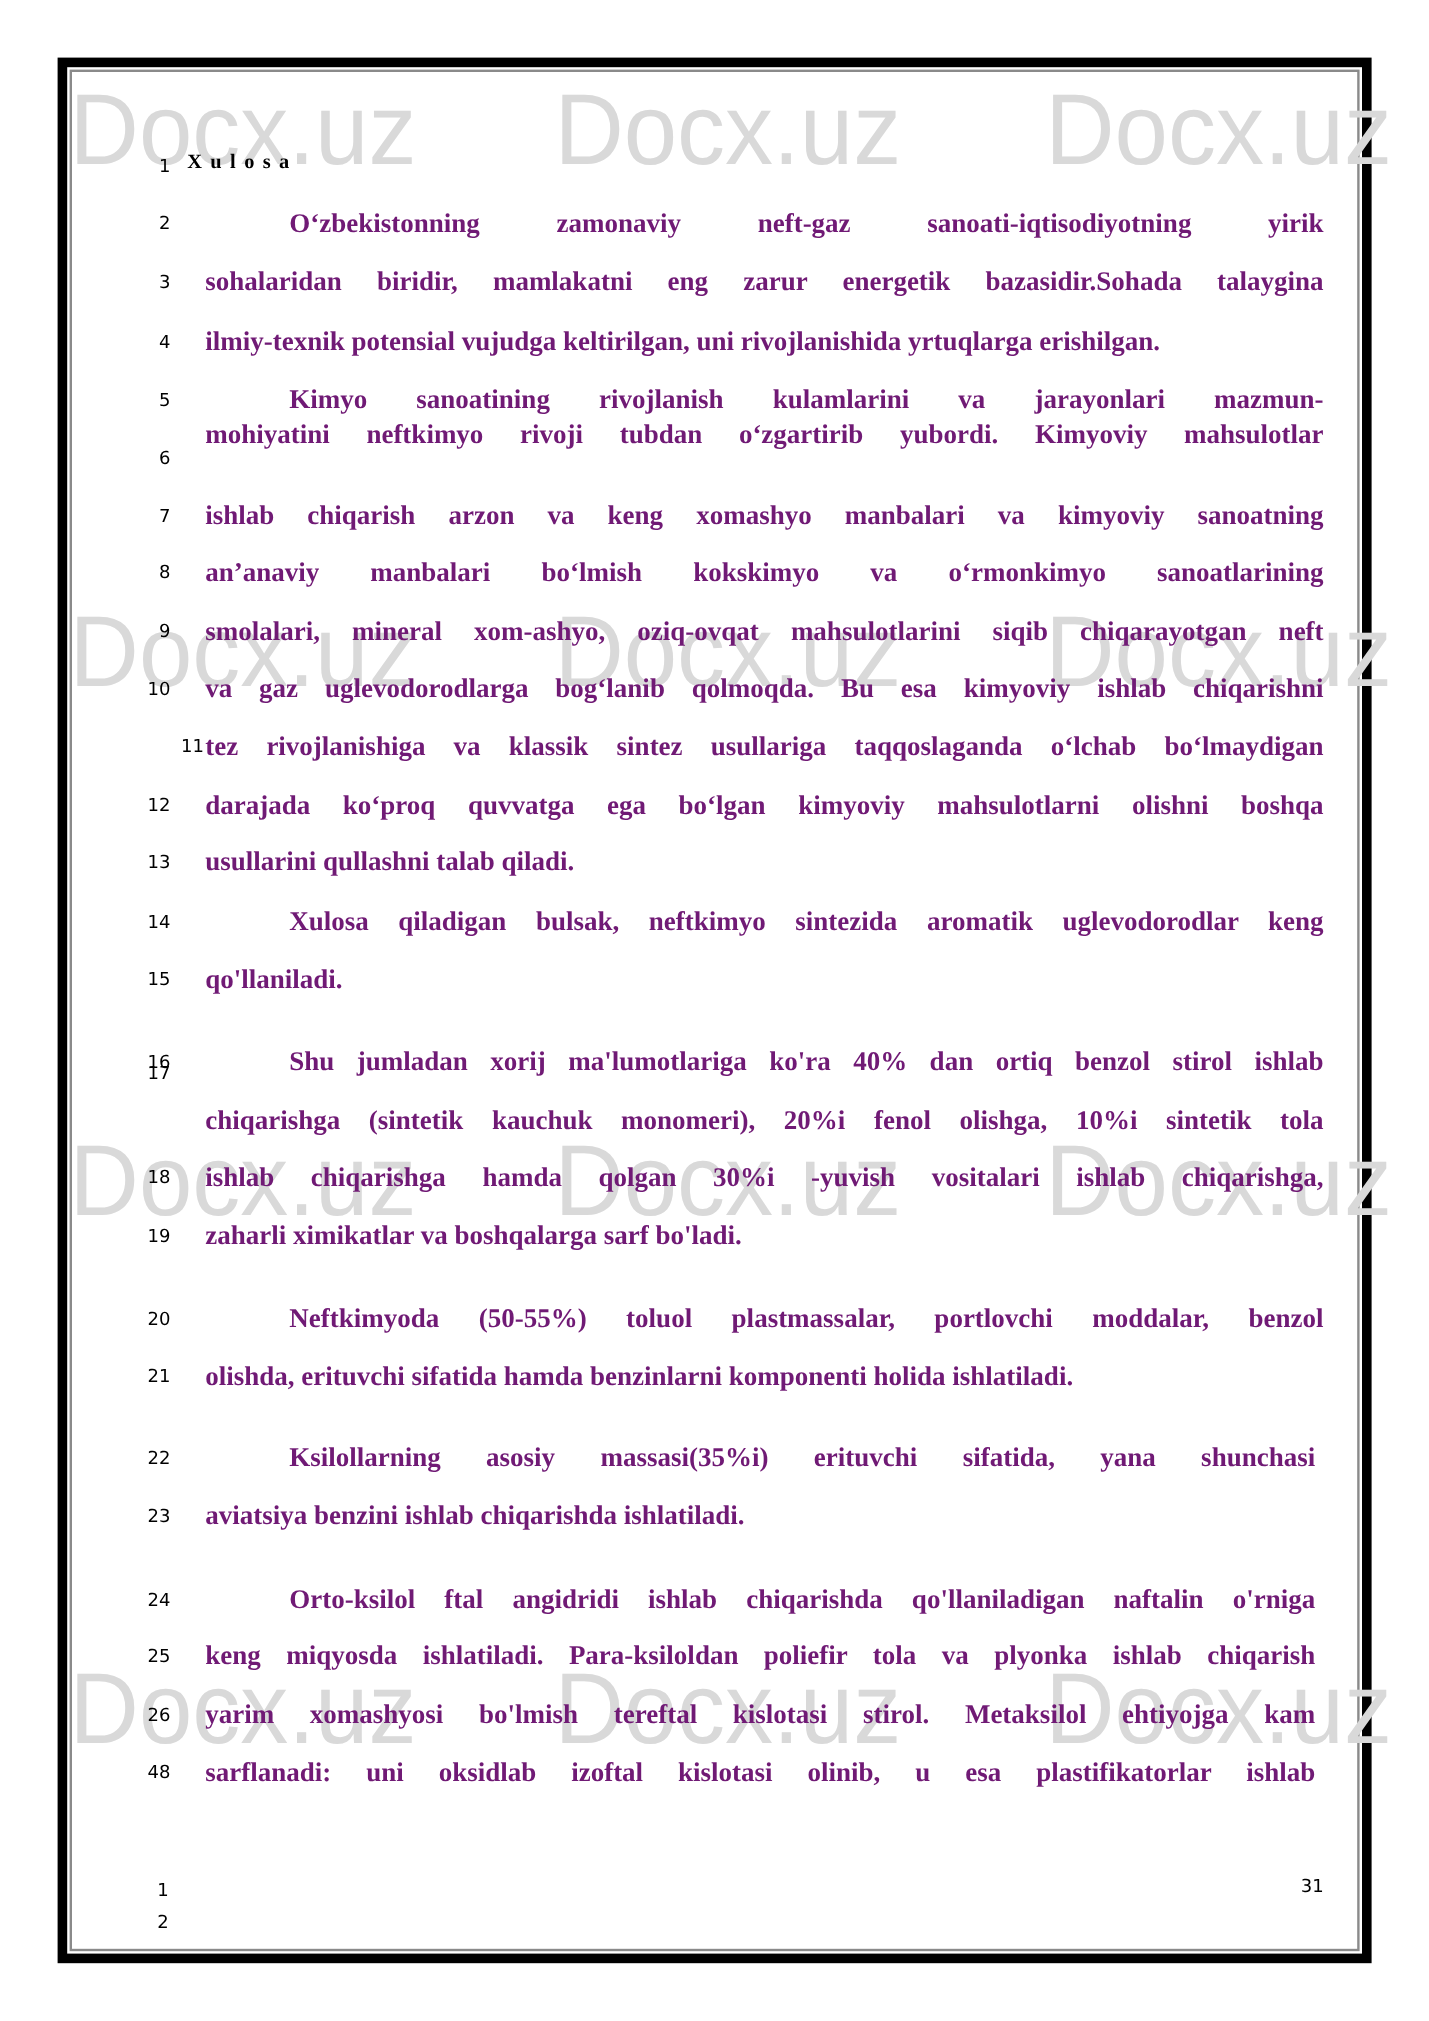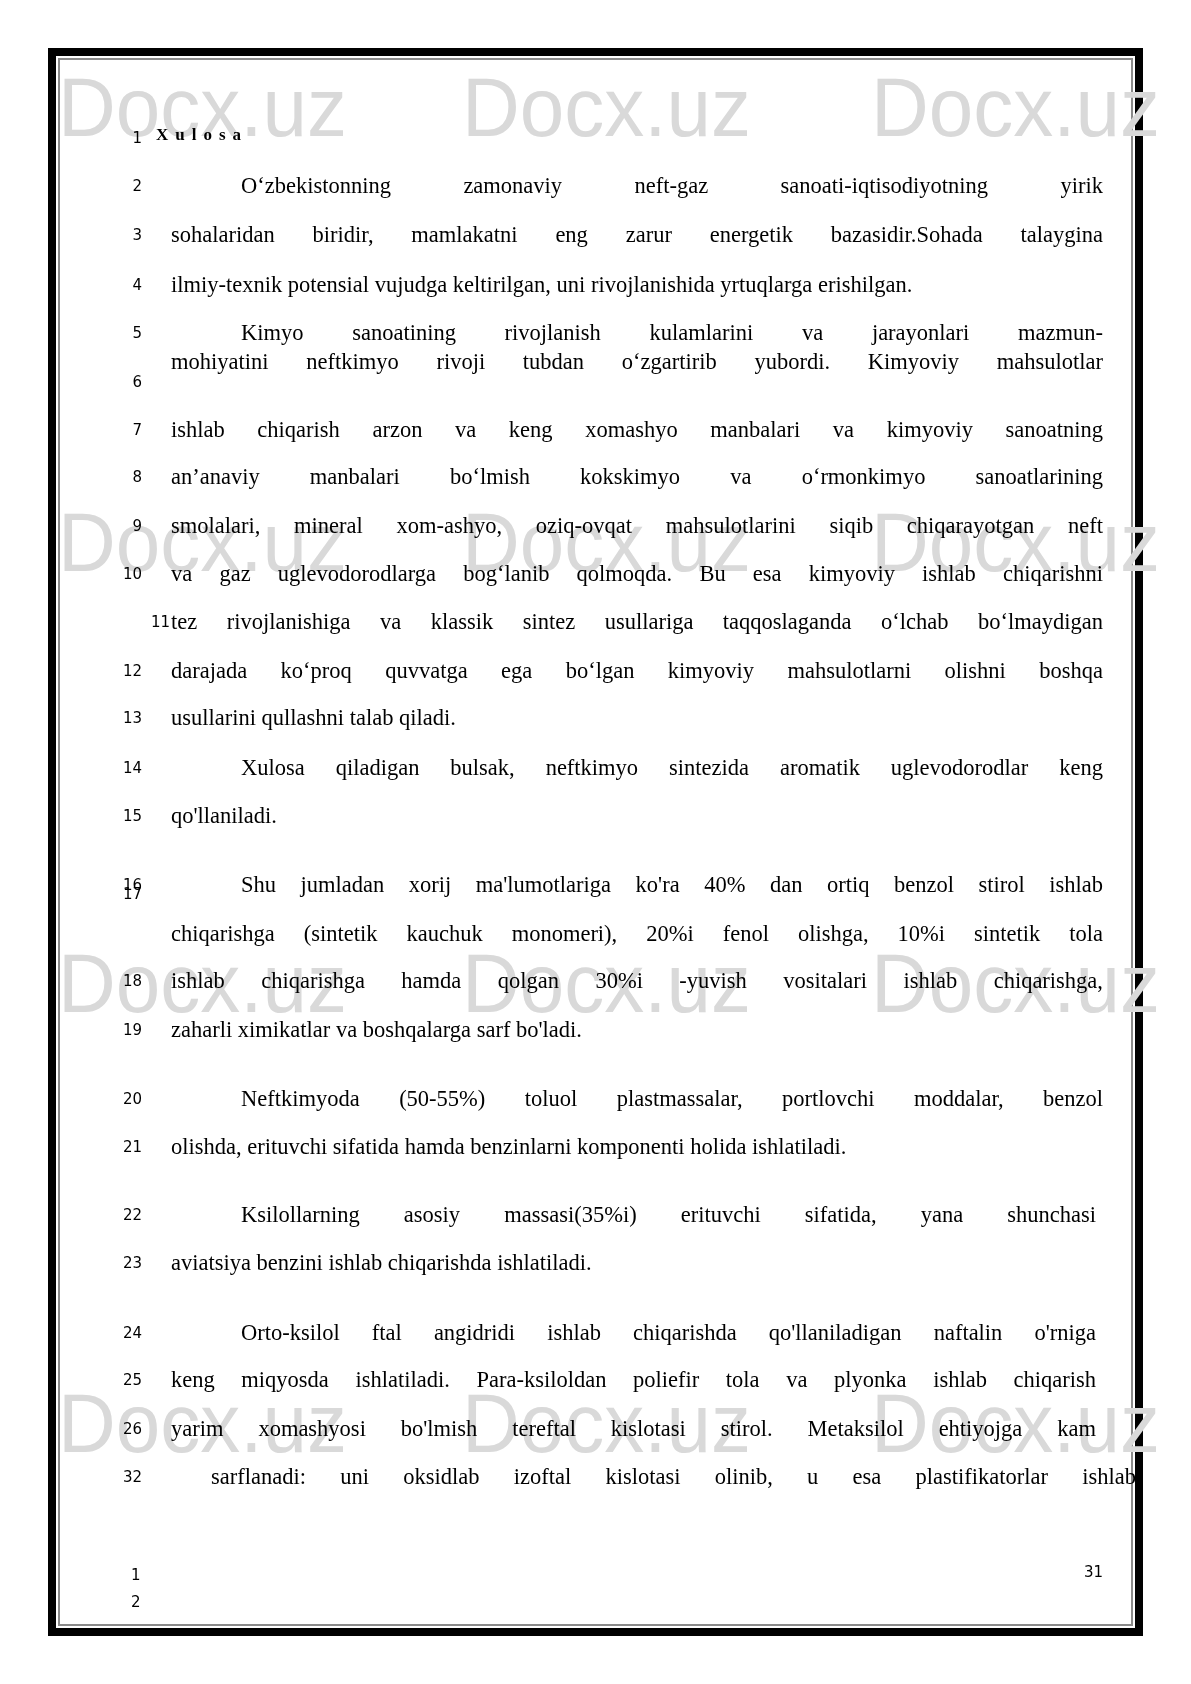--- a/index.html
+++ b/index.html
@@ -17,23 +17,23 @@
       font-size: 80px; color: #d9d9d9; line-height: 1; letter-spacing: 0px;
       transform: scaleY(1.05); white-space: nowrap; z-index: 1;
     }
     .ln {
       position: absolute; left: 116px; width: 26px; text-align: right;
       font-family: "DejaVu Sans", sans-serif; font-size: 15px; color: #000;
       z-index: 3; line-height: 20px;
     }
     .line {
       position: absolute; left: 171px; width: 932px;
-      font-family: "Liberation Serif", serif; font-size: 22.5px; color: #000000;
+      font-family: "Liberation Serif", serif; font-size: 22.5px; color: #701a75;
       line-height: 28px; white-space: nowrap; z-index: 3;
-      text-align: justify; text-align-last: justify;
+      text-align: justify; text-align-last: justify; font-weight: bold;
     }
     .line.indent { left: 241px; width: 862px; }
     .line.last { text-align-last: left; }
     .title {
       position: absolute; left: 156px; width: 932px; text-align: left;
       font-family: "Liberation Serif", serif; font-weight: bold; font-size: 17px;
       letter-spacing: 7px; z-index: 3; line-height: 28px;
     }
     .footer-num {
       position: absolute; font-family: "DejaVu Sans", sans-serif; font-size: 15px;
@@ -79,21 +79,21 @@
 <div class="ln" style="top:884px;">17</div>
 <div class="ln" style="top:971px;">18</div>
 <div class="ln" style="top:1020px;">19</div>
 <div class="ln" style="top:1089px;">20</div>
 <div class="ln" style="top:1137px;">21</div>
 <div class="ln" style="top:1205px;">22</div>
 <div class="ln" style="top:1253px;">23</div>
 <div class="ln" style="top:1323px;">24</div>
 <div class="ln" style="top:1370px;">25</div>
 <div class="ln" style="top:1419px;">26</div>
-<div class="ln" style="top:1467px;">32</div>
+<div class="ln" style="top:1467px;">48</div>
 
 <div class="title" style="top:121px;">Xulosa</div>
 
 <div class="line indent" style="top:172px;">O‘zbekistonning zamonaviy neft-gaz sanoati-iqtisodiyotning yirik</div>
 <div class="line" style="top:221px;">sohalaridan biridir, mamlakatni eng zarur energetik bazasidir.Sohada talaygina</div>
 <div class="line last" style="top:271px;">ilmiy-texnik potensial vujudga keltirilgan, uni rivojlanishida yrtuqlarga erishilgan.</div>
 <div class="line indent" style="top:319px;">Kimyo sanoatining rivojlanish kulamlarini va jarayonlari mazmun-</div>
 <div class="line" style="top:348px;">mohiyatini neftkimyo rivoji tubdan o‘zgartirib yubordi. Kimyoviy mahsulotlar</div>
 <div class="line" style="top:416px;">ishlab chiqarish arzon va keng xomashyo manbalari va kimyoviy sanoatning</div>
 <div class="line" style="top:463px;">an’anaviy manbalari bo‘lmish kokskimyo va o‘rmonkimyo sanoatlarining</div>
@@ -108,17 +108,17 @@
 <div class="line" style="top:920px;">chiqarishga (sintetik kauchuk monomeri), 20%i fenol olishga, 10%i sintetik tola</div>
 <div class="line" style="top:967px;">ishlab chiqarishga hamda qolgan 30%i -yuvish vositalari ishlab chiqarishga,</div>
 <div class="line last" style="top:1016px;">zaharli ximikatlar va boshqalarga sarf bo'ladi.</div>
 <div class="line indent" style="top:1085px;">Neftkimyoda (50-55%) toluol plastmassalar, portlovchi moddalar, benzol</div>
 <div class="line last" style="top:1133px;">olishda, erituvchi sifatida hamda benzinlarni komponenti holida ishlatiladi.</div>
 <div class="line indent" style="top:1201px;width:855px;">Ksilollarning asosiy massasi(35%i) erituvchi sifatida, yana shunchasi</div>
 <div class="line last" style="top:1249px;">aviatsiya benzini ishlab chiqarishda ishlatiladi.</div>
 <div class="line indent" style="top:1319px;width:855px;">Orto-ksilol ftal angidridi ishlab chiqarishda qo'llaniladigan naftalin o'rniga</div>
 <div class="line" style="top:1366px;width:925px;">keng miqyosda ishlatiladi. Para-ksiloldan poliefir tola va plyonka ishlab chiqarish</div>
 <div class="line" style="top:1415px;width:925px;">yarim xomashyosi bo'lmish tereftal kislotasi stirol. Metaksilol ehtiyojga kam</div>
-<div class="line" style="top:1463px;width:925px;margin-left:40px;">sarflanadi: uni oksidlab izoftal kislotasi olinib, u esa plastifikatorlar ishlab</div>
+<div class="line" style="top:1463px;width:925px;">sarflanadi: uni oksidlab izoftal kislotasi olinib, u esa plastifikatorlar ishlab</div>
 
 <div class="footer-num" style="left:131px;top:1565px;">1</div>
 <div class="footer-num" style="left:131px;top:1592px;">2</div>
 <div class="footer-num" style="left:1084px;top:1562px;">31</div>
 
 </body></html>

